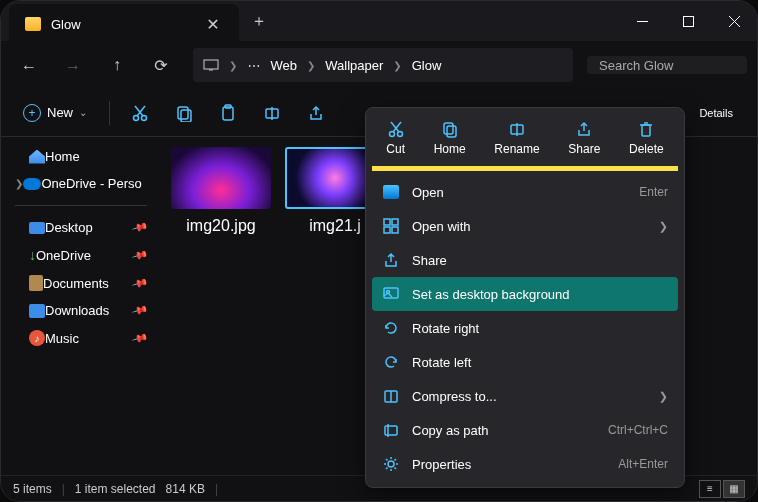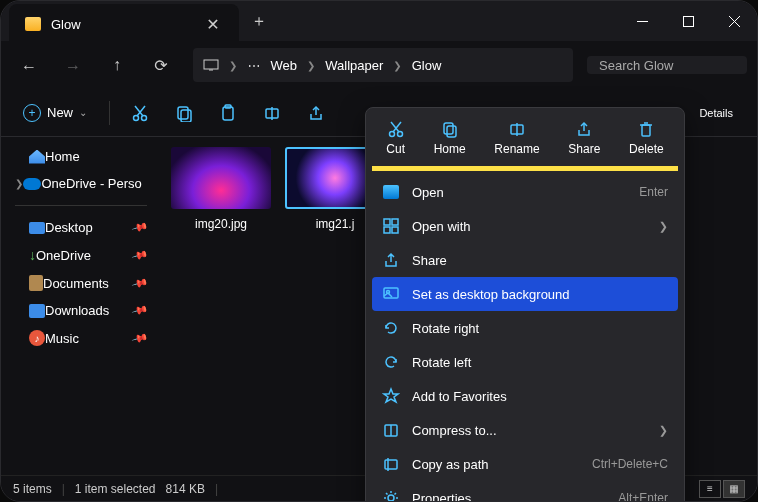--- a/index.html
+++ b/index.html
@@ -28,31 +28,31 @@
 .sidebar { width: 160px; padding: 6px 4px; overflow: hidden; }
 .side-item { display: flex; align-items: center; padding: 6px 10px; color: #fff; font-size: 13px; border-radius: 4px; white-space: nowrap; }
 .side-item.sub { padding-left: 24px; }
 .side-sep { height: 1px; background: #333; margin: 8px 10px; }
 .pin { margin-left: auto; color: #666; font-size: 11px; transform: rotate(30deg); }
 .filegrid { flex: 1; padding: 10px; display: flex; gap: 14px; align-items: flex-start; }
 .file { width: 100px; text-align: center; }
 .thumb { width: 100px; height: 62px; border-radius: 3px; margin-bottom: 8px; }
 .thumb.a { background: radial-gradient(ellipse at 50% 70%, #ff2d95 0%, #7a1fd8 40%, #1a0838 80%); }
 .thumb.b { background: radial-gradient(circle at 50% 50%, #ff7be0 0%, #7d3fff 30%, #0c0b2e 70%); border: 2px solid #4cc2ff; }
-.fname { color: #fff; font-size: 12px; }
+.fname { color: #fff; font-size: 16px; }
 .statusbar { position: absolute; bottom: 0; left: 0; right: 0; height: 26px; display: flex; align-items: center; padding: 0 12px; color: #ccc; font-size: 12px; gap: 10px; background: #111114; border-top: 1px solid #222; }
 .viewbtns { margin-left: auto; display: flex; gap: 2px; }
 .vb { width: 22px; height: 18px; border: 1px solid #555; display: flex; align-items: center; justify-content: center; color: #ccc; font-size: 10px; }
 .vb.active { background: #333; }
 .ctxmenu { position: absolute; top: 106px; left: 364px; width: 320px; background: #27272b; border: 1px solid #3a3a3e; border-radius: 8px; padding: 6px; box-shadow: 0 8px 24px rgba(0,0,0,0.5); }
 .ctx-top { display: flex; justify-content: space-around; padding: 6px 0 10px; border-bottom: 5px solid #fde047; margin-bottom: 4px; }
 .ctx-top-item { display: flex; flex-direction: column; align-items: center; gap: 4px; color: #fff; font-size: 12px; }
 .ctx-top-item svg { stroke: #4cc2ff; }
 .ctx-row { display: flex; align-items: center; gap: 12px; padding: 8px 10px; color: #fff; font-size: 13px; border-radius: 4px; }
-.ctx-row.hl { background: #1d4ed8; }
+.ctx-row.hl { background: #0f766e; }
 .ctx-row .shortcut { margin-left: auto; color: #999; font-size: 12px; }
 .ctx-icon { width: 18px; height: 18px; display: flex; align-items: center; justify-content: center; flex-shrink: 0; }
 .ctx-icon svg { stroke: #4cc2ff; fill: none; stroke-width: 1.5; }
 .ico-home { width:16px; height:14px; background: linear-gradient(#6bb8ff,#3c8ce8); clip-path: polygon(50% 0, 100% 50%, 100% 100%, 0 100%, 0 50%); }
 .ico-gallery { width:16px; height:14px; background:#3c8ce8; border-radius:2px; position:relative; }
 .ico-cloud { width:18px; height:12px; background:#0078d4; border-radius:6px; }
 .ico-desktop { width:16px; height:12px; background:#3c8ce8; border-radius:2px; }
 .ico-down { color:#5fb85f; font-size:14px; font-weight:bold; }
 .ico-doc { width:14px; height:16px; background:#b08850; border-radius:2px; }
 .ico-pic { width:16px; height:14px; background:#3c8ce8; border-radius:2px; }
@@ -312,44 +312,36 @@
           <svg width="18" height="18">
             <path d="M14 9a5 5 0 1 0-2 4"></path>
             <path d="M14 6v3h-3"></path>
           </svg>
         </span>
         <span>Rotate left</span>
       </div>
     <div class="ctx-row">
         <span class="ctx-icon">
           <svg width="18" height="18">
-            <path d="M9 2l2 5h5l-4 3 2 5-5-3-5 3 2-5-4-3h5z"></path>
-          </svg>
-        </span>
-        <span>Add to Favorites</span>
-      </div>
-    <div class="ctx-row">
-        <span class="ctx-icon">
-          <svg width="18" height="18">
             <rect x="3" y="4" width="12" height="11" rx="1"></rect>
             <line x1="9" y1="4" x2="9" y2="15"></line>
           </svg>
         </span>
         <span>Compress to...</span>
         <span class="chev">❯</span>
       </div>
     <div class="ctx-row">
         <span class="ctx-icon">
           <svg width="18" height="18">
             <rect x="3" y="5" width="12" height="9" rx="1"></rect>
             <line x1="6" y1="3" x2="6" y2="16"></line>
           </svg>
         </span>
         <span>Copy as path</span>
-        <span class="shortcut">Ctrl+Delete+C</span>
+        <span class="shortcut">Ctrl+Ctrl+C</span>
       </div>
     <div class="ctx-row">
         <span class="ctx-icon">
           <svg width="18" height="18">
             <circle cx="9" cy="9" r="3"></circle>
             <path d="M9 2v2M9 14v2M2 9h2M14 9h2M4 4l1.5 1.5M12.5 12.5L14 14M14 4l-1.5 1.5M5.5 12.5L4 14"></path>
           </svg>
         </span>
         <span>Properties</span>
         <span class="shortcut">Alt+Enter</span>

